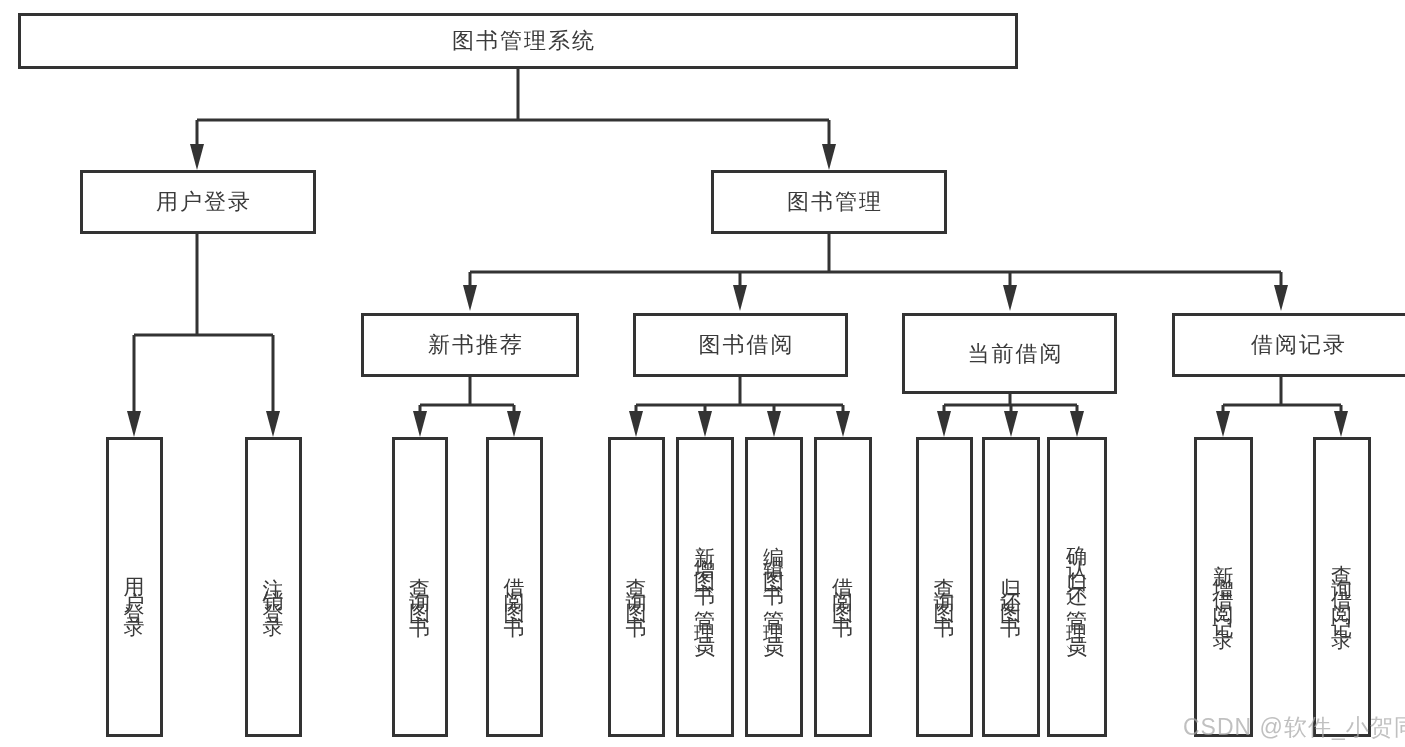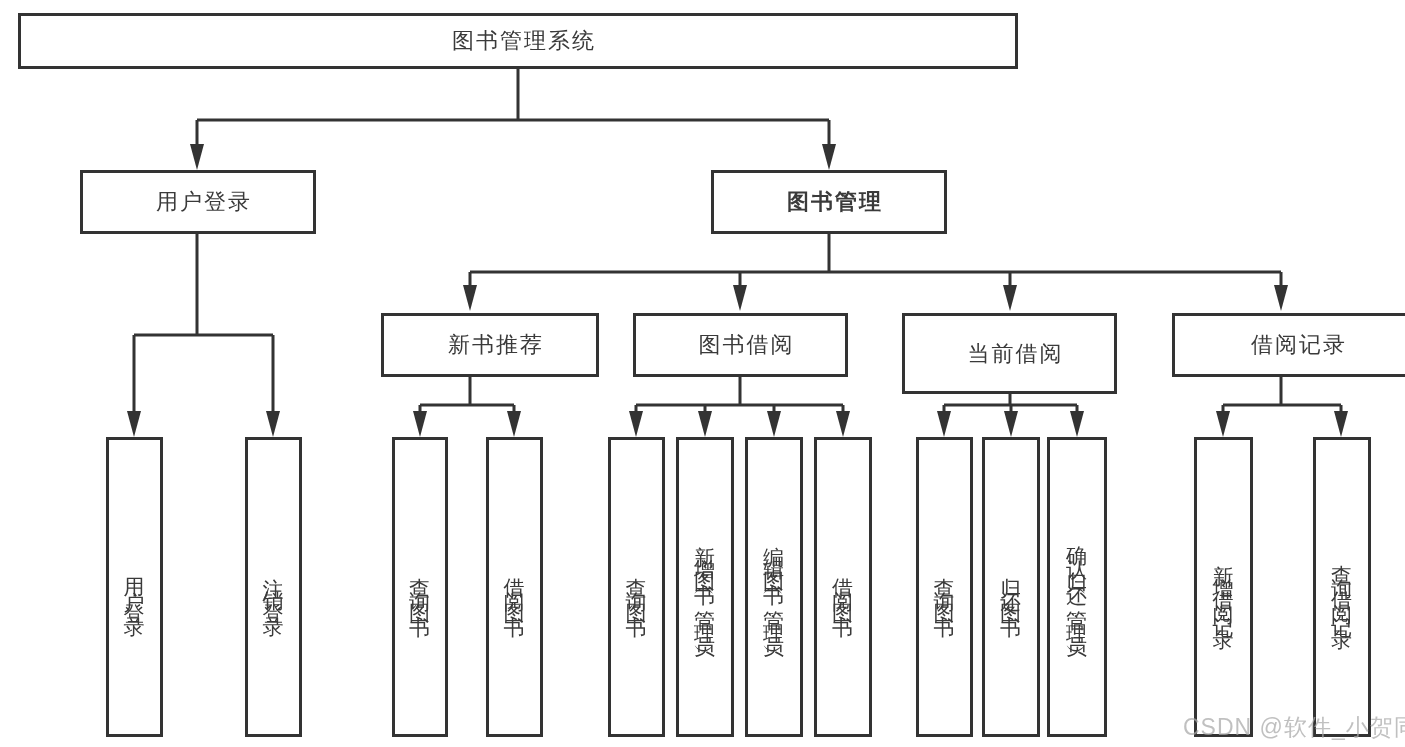--- a/index.html
+++ b/index.html
@@ -107,23 +107,23 @@
       <polygon class="arrowhead" points="1004,411 1018,411 1011,437"></polygon>
       <polygon class="arrowhead" points="1070,411 1084,411 1077,437"></polygon>
       <polygon class="arrowhead" points="1216,411 1230,411 1223,437"></polygon>
       <polygon class="arrowhead" points="1334,411 1348,411 1341,437"></polygon>
     </g>
   </svg>
 
   <div class="node hbox" style="left:18px; top:13px; width:1000px; height:56px;">图书管理系统</div>
 
   <div class="node hbox" style="left:80px; top:170px; width:236px; height:64px;">用户登录</div>
-  <div class="node hbox" style="left:711px; top:170px; width:236px; height:64px;font-weight:bold;">图书管理</div>
+  <div class="node hbox" style="left:711px; top:170px; width:236px; height:64px;">图书管理</div>
 
-  <div class="node hbox" style="left:361px; top:313px; width:218px; height:64px;margin-left:20px;">新书推荐</div>
+  <div class="node hbox" style="left:361px; top:313px; width:218px; height:64px;">新书推荐</div>
   <div class="node hbox" style="left:633px; top:313px; width:215px; height:64px;font-family:Liberation Mono, monospace;">图书借阅</div>
   <div class="node hbox" style="left:902px; top:313px; width:215px; height:81px;">当前借阅</div>
   <div class="node hbox" style="left:1172px; top:313px; width:242px; height:64px;">借阅记录</div>
 
   <div class="node vbox" style="left:106px; width:57px;">用户登录</div>
   <div class="node vbox" style="left:245px; width:57px;">注销登录</div>
 
   <div class="node vbox" style="left:392px; width:56px;">查询图书</div>
   <div class="node vbox" style="left:486px; width:57px;">借阅图书</div>
 

